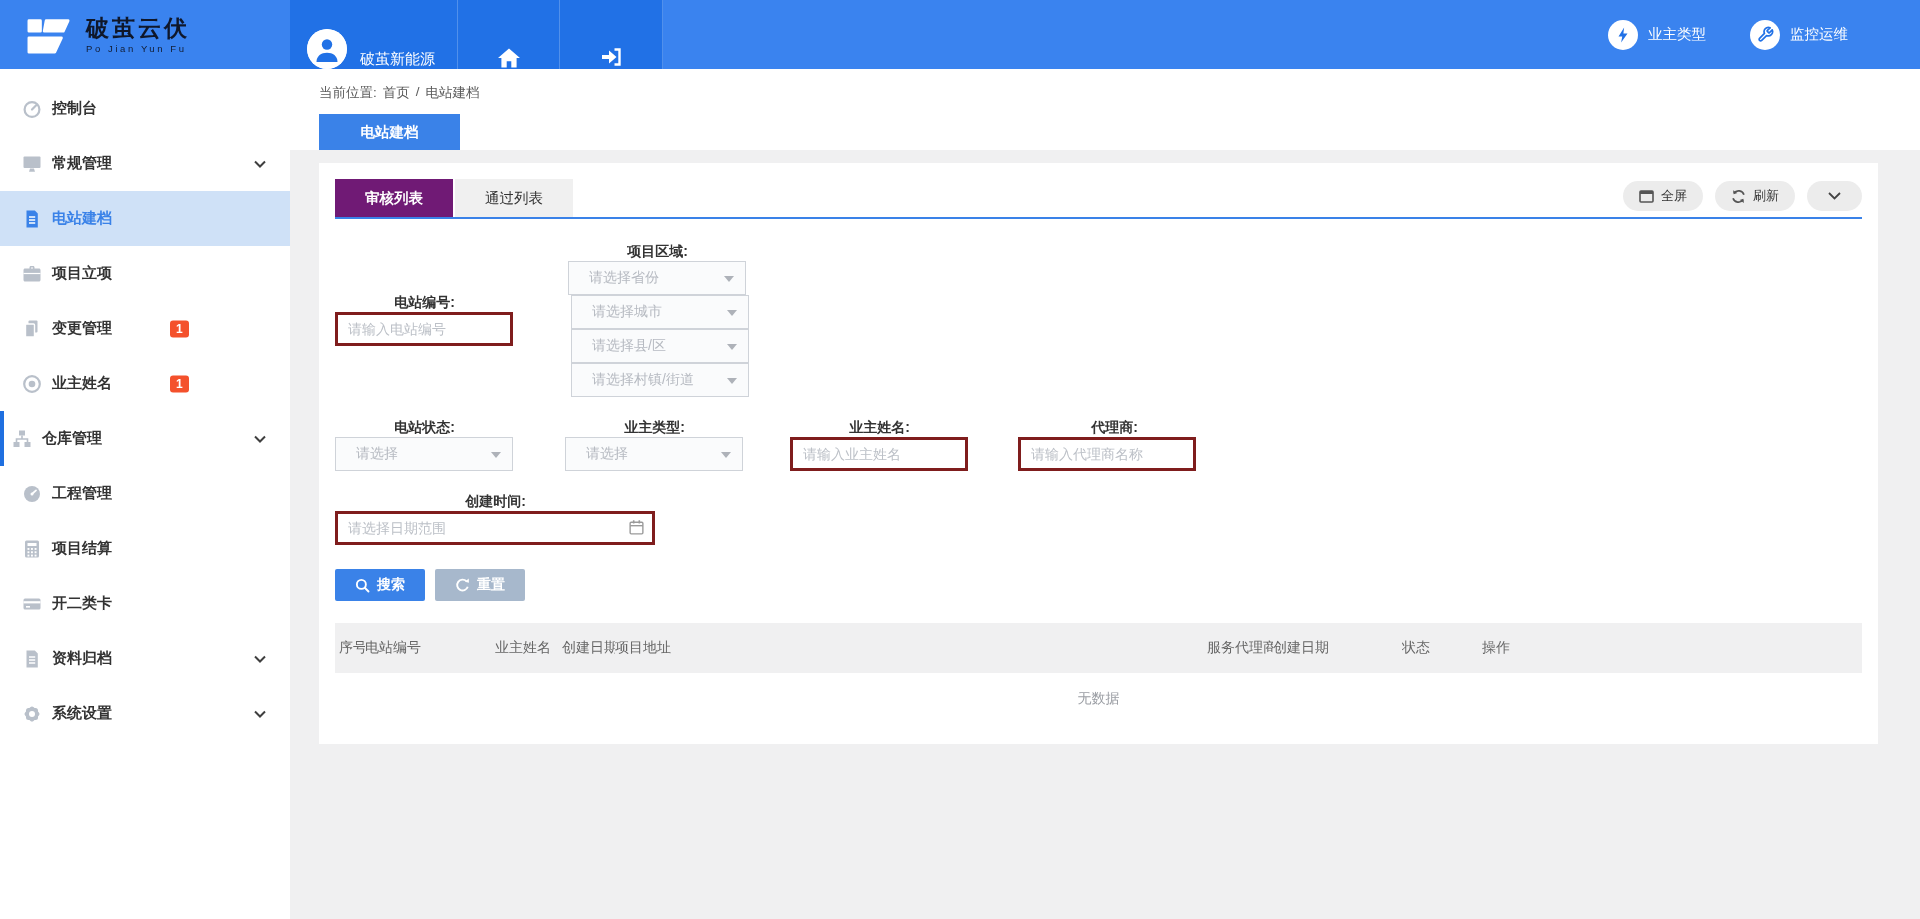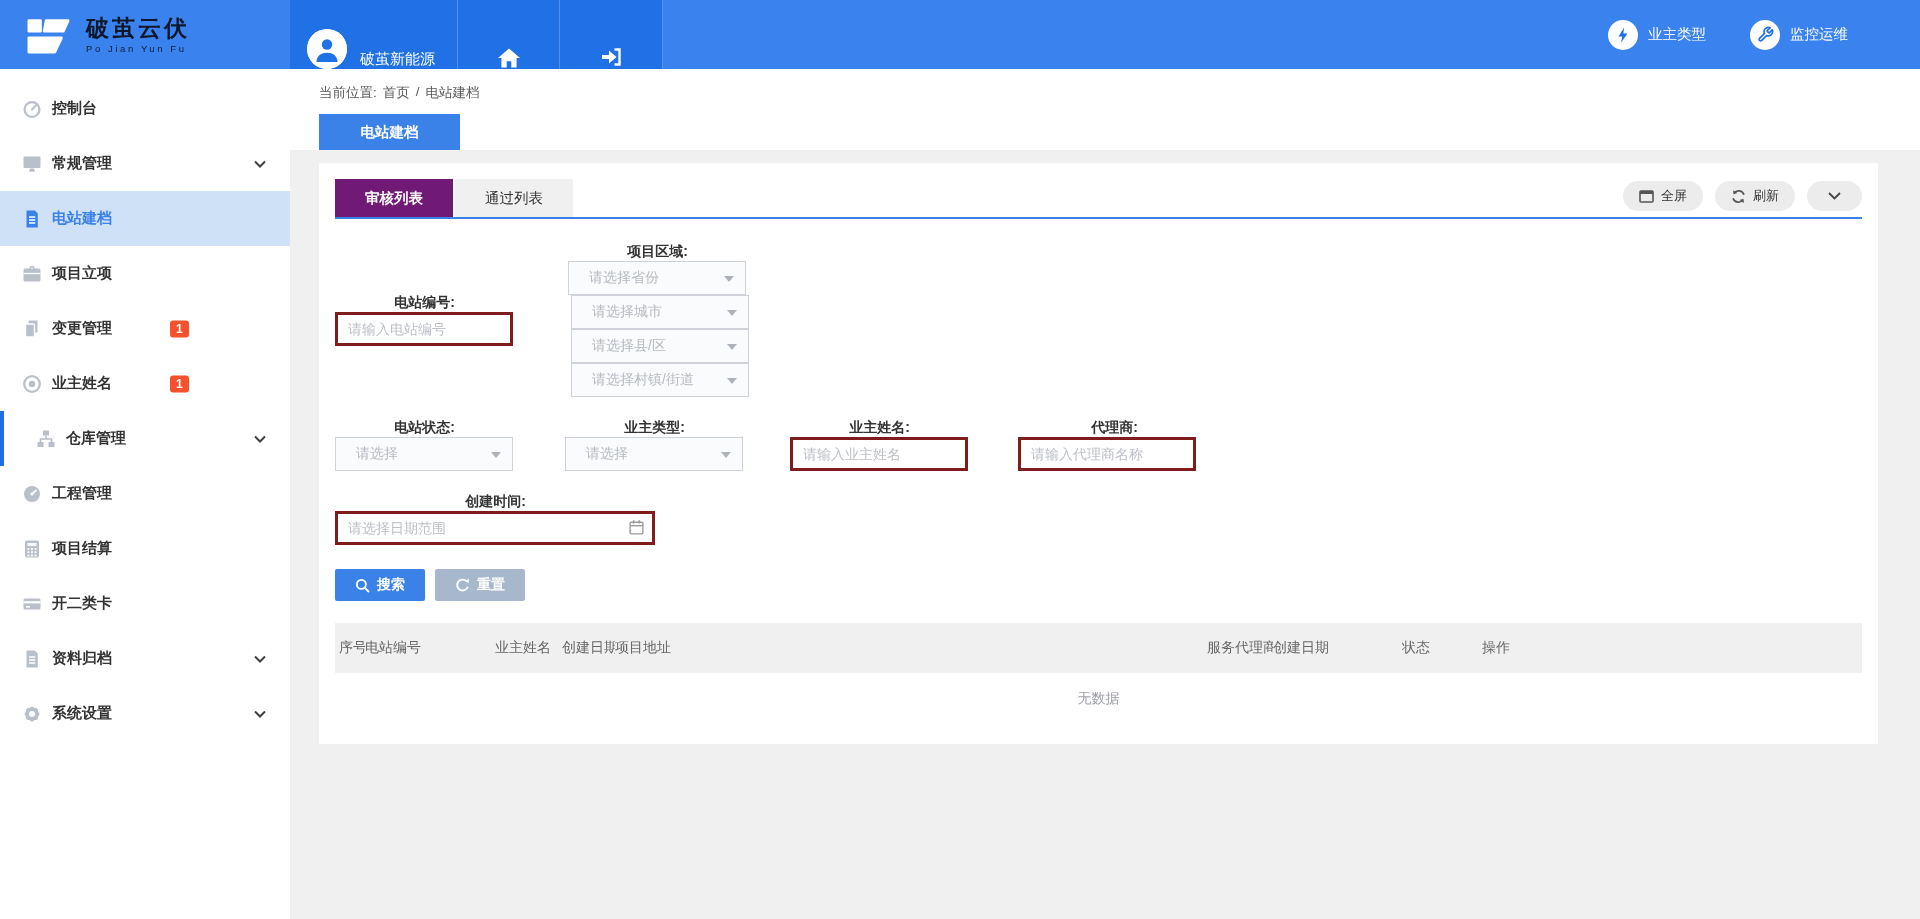--- a/index.html
+++ b/index.html
@@ -33,21 +33,21 @@
   .hnav-item { display:flex; align-items:center; gap:10px; color:#fff; font-size:14.5px; cursor:pointer; }
   .icon-circle { width:30px; height:30px; border-radius:50%; background:#fff; display:flex; align-items:center; justify-content:center; }
 
   
   .sidebar { position:absolute; top:69px; left:0; width:290px; bottom:0; background:#fff; padding-top:12px; }
   .side-item { height:55px; display:flex; align-items:center; padding:0 24px 0 22px; position:relative; cursor:pointer; }
   .side-icon { width:20px; height:20px; margin-right:10px; flex-shrink:0; }
   .side-label { font-size:15px; font-weight:bold; color:#333; }
   .side-item.active { background:#cfe1f7; }
   .side-item.active .side-label { color:#3a82e8; }
-  .side-item.hl { border-left:4px solid #1f6fe0; padding-left:32px; }
+  .side-item.hl { border-left:4px solid #1f6fe0; padding-left:8px; }
   .side-badge { position:absolute; left:170px; top:50%; transform:translateY(-50%); background:#f4512c; color:#fff; font-size:12px; font-weight:bold; line-height:17px; padding:0 6px; border-radius:3px; }
   .side-chev { margin-left:auto; }
 
   
   .main { position:absolute; left:290px; top:69px; right:0; bottom:0; background:#f0f0f1; }
   .crumbbar { background:#fff; height:81px; position:relative; padding:15px 0 0 29px; }
   .crumb { font-size:13.5px; color:#5a5a5a; display:flex; gap:6px; }
   .crumb .link { color:#5a5a5a; cursor:pointer; }
   .page-tab { position:absolute; left:29px; bottom:0; width:141px; height:36px; background:#3a82e8; color:#fff; font-size:14.5px; font-weight:bold; display:flex; align-items:center; justify-content:center; cursor:pointer; }
 

